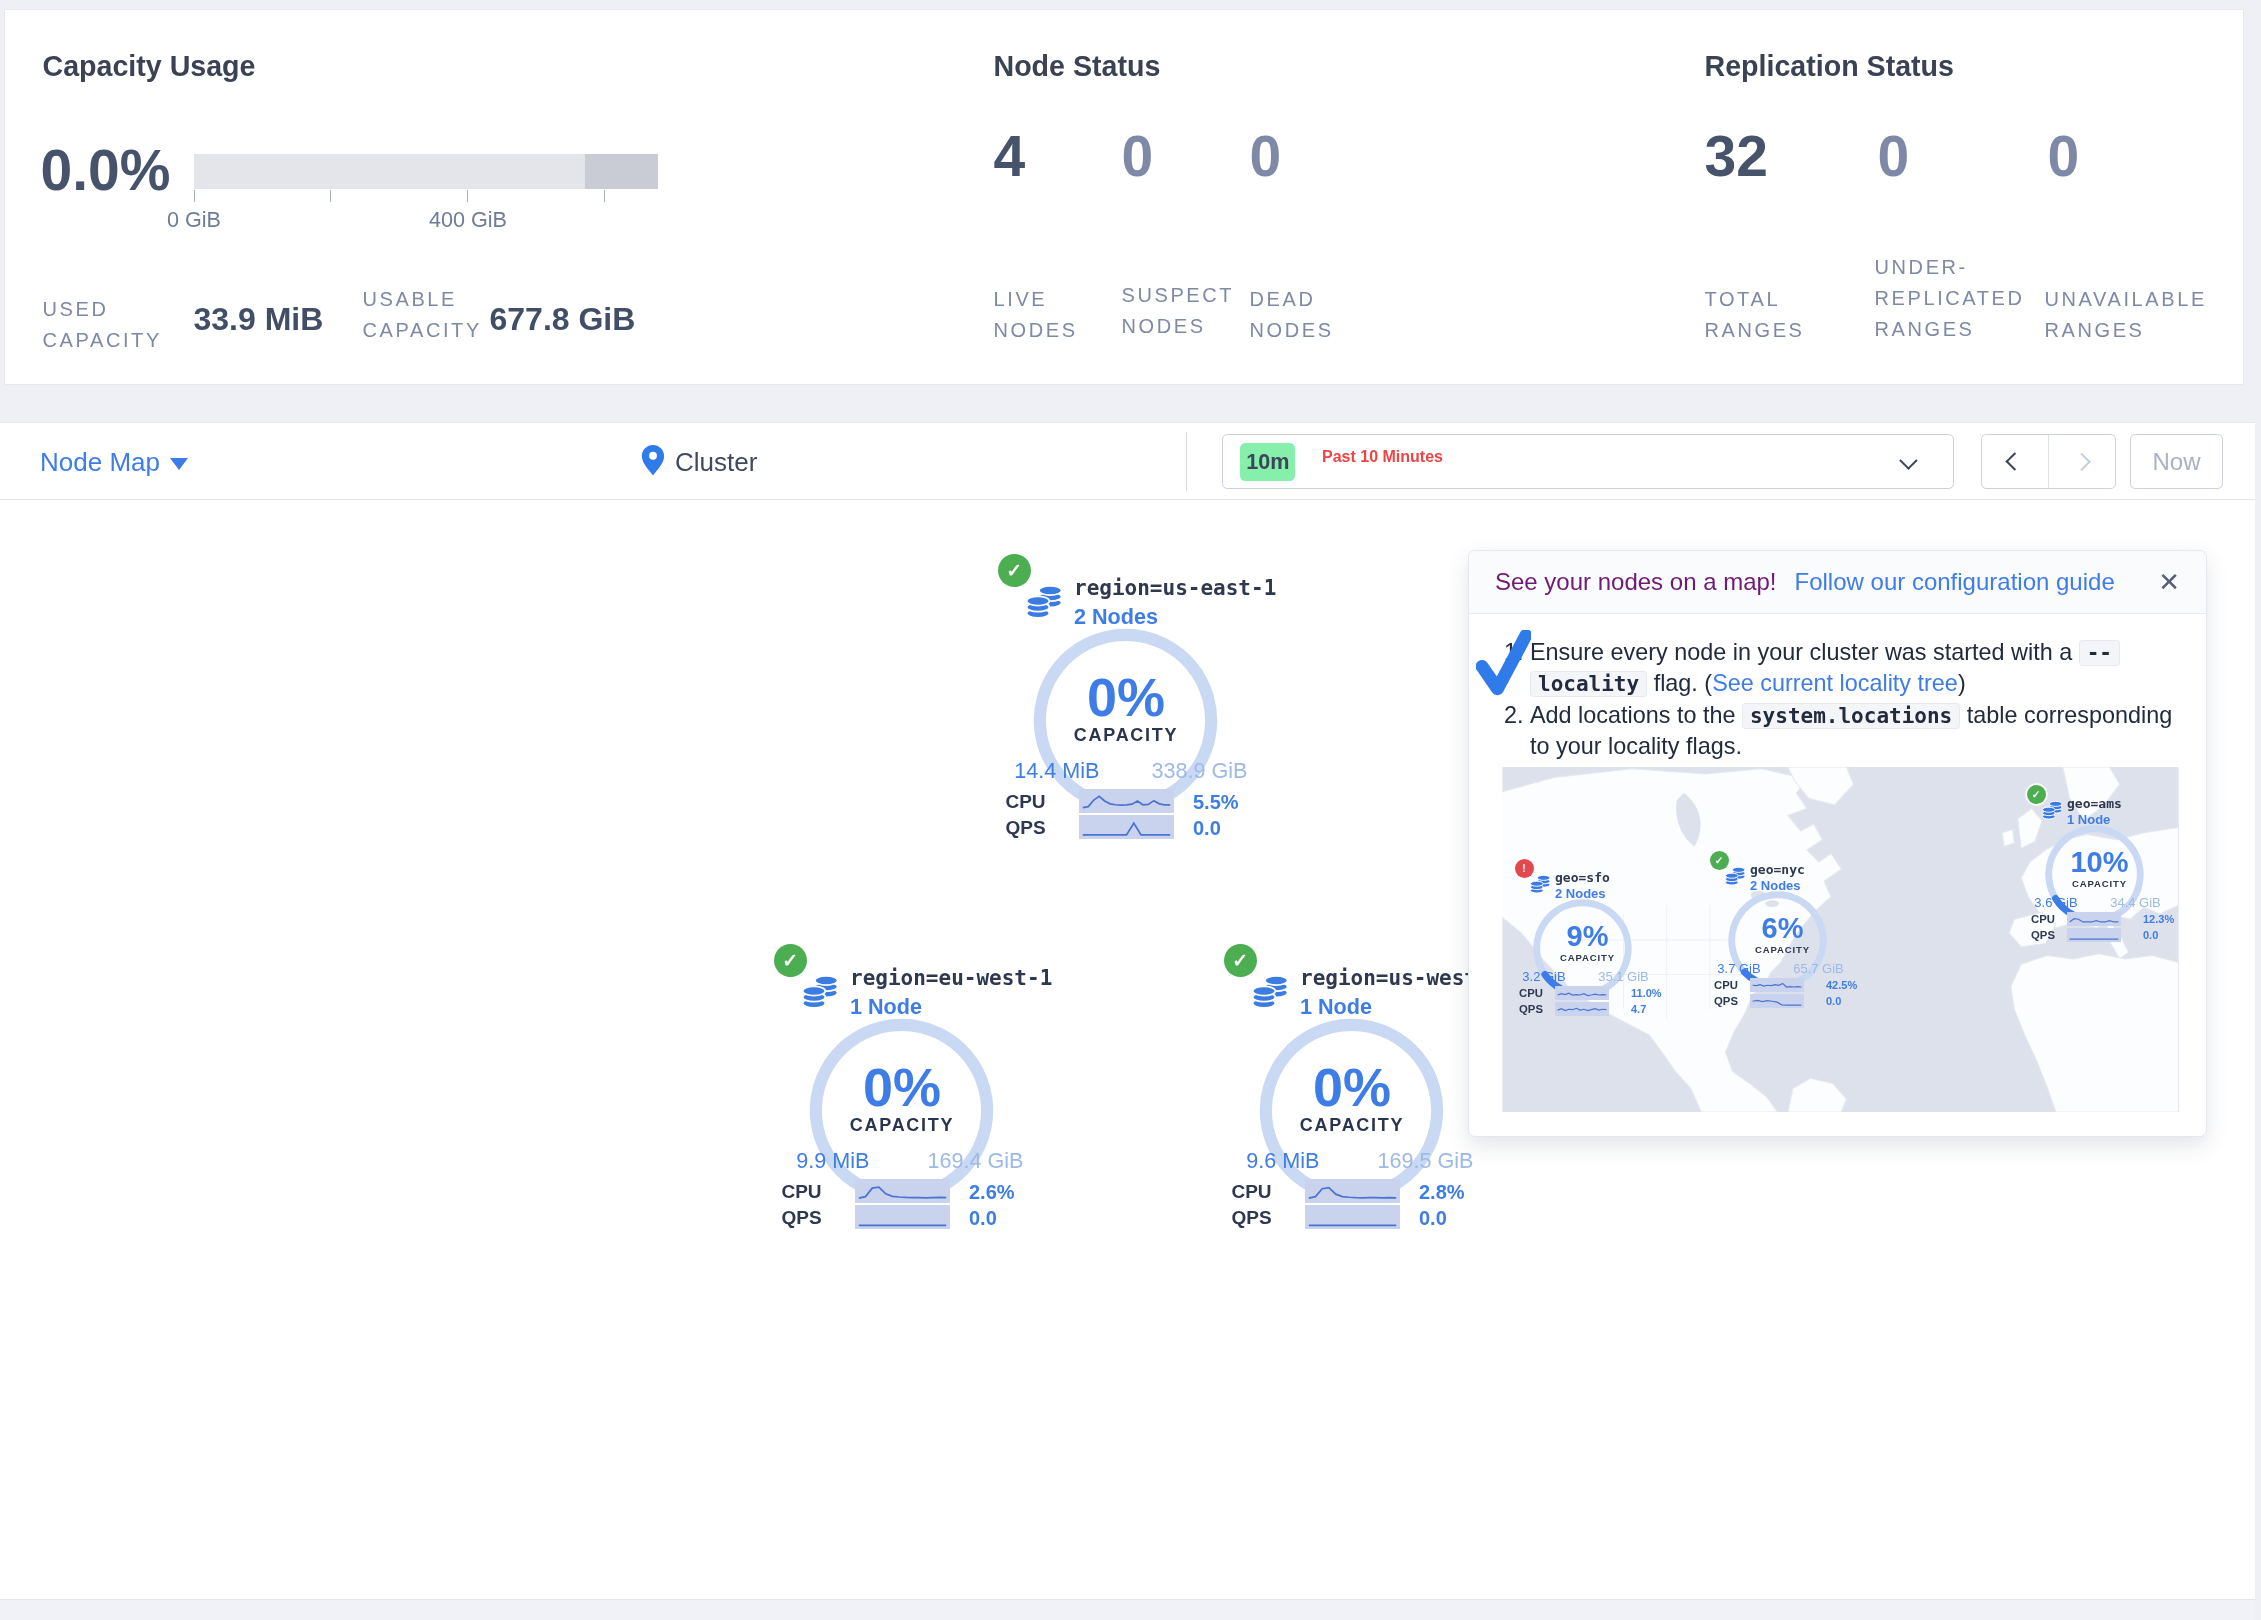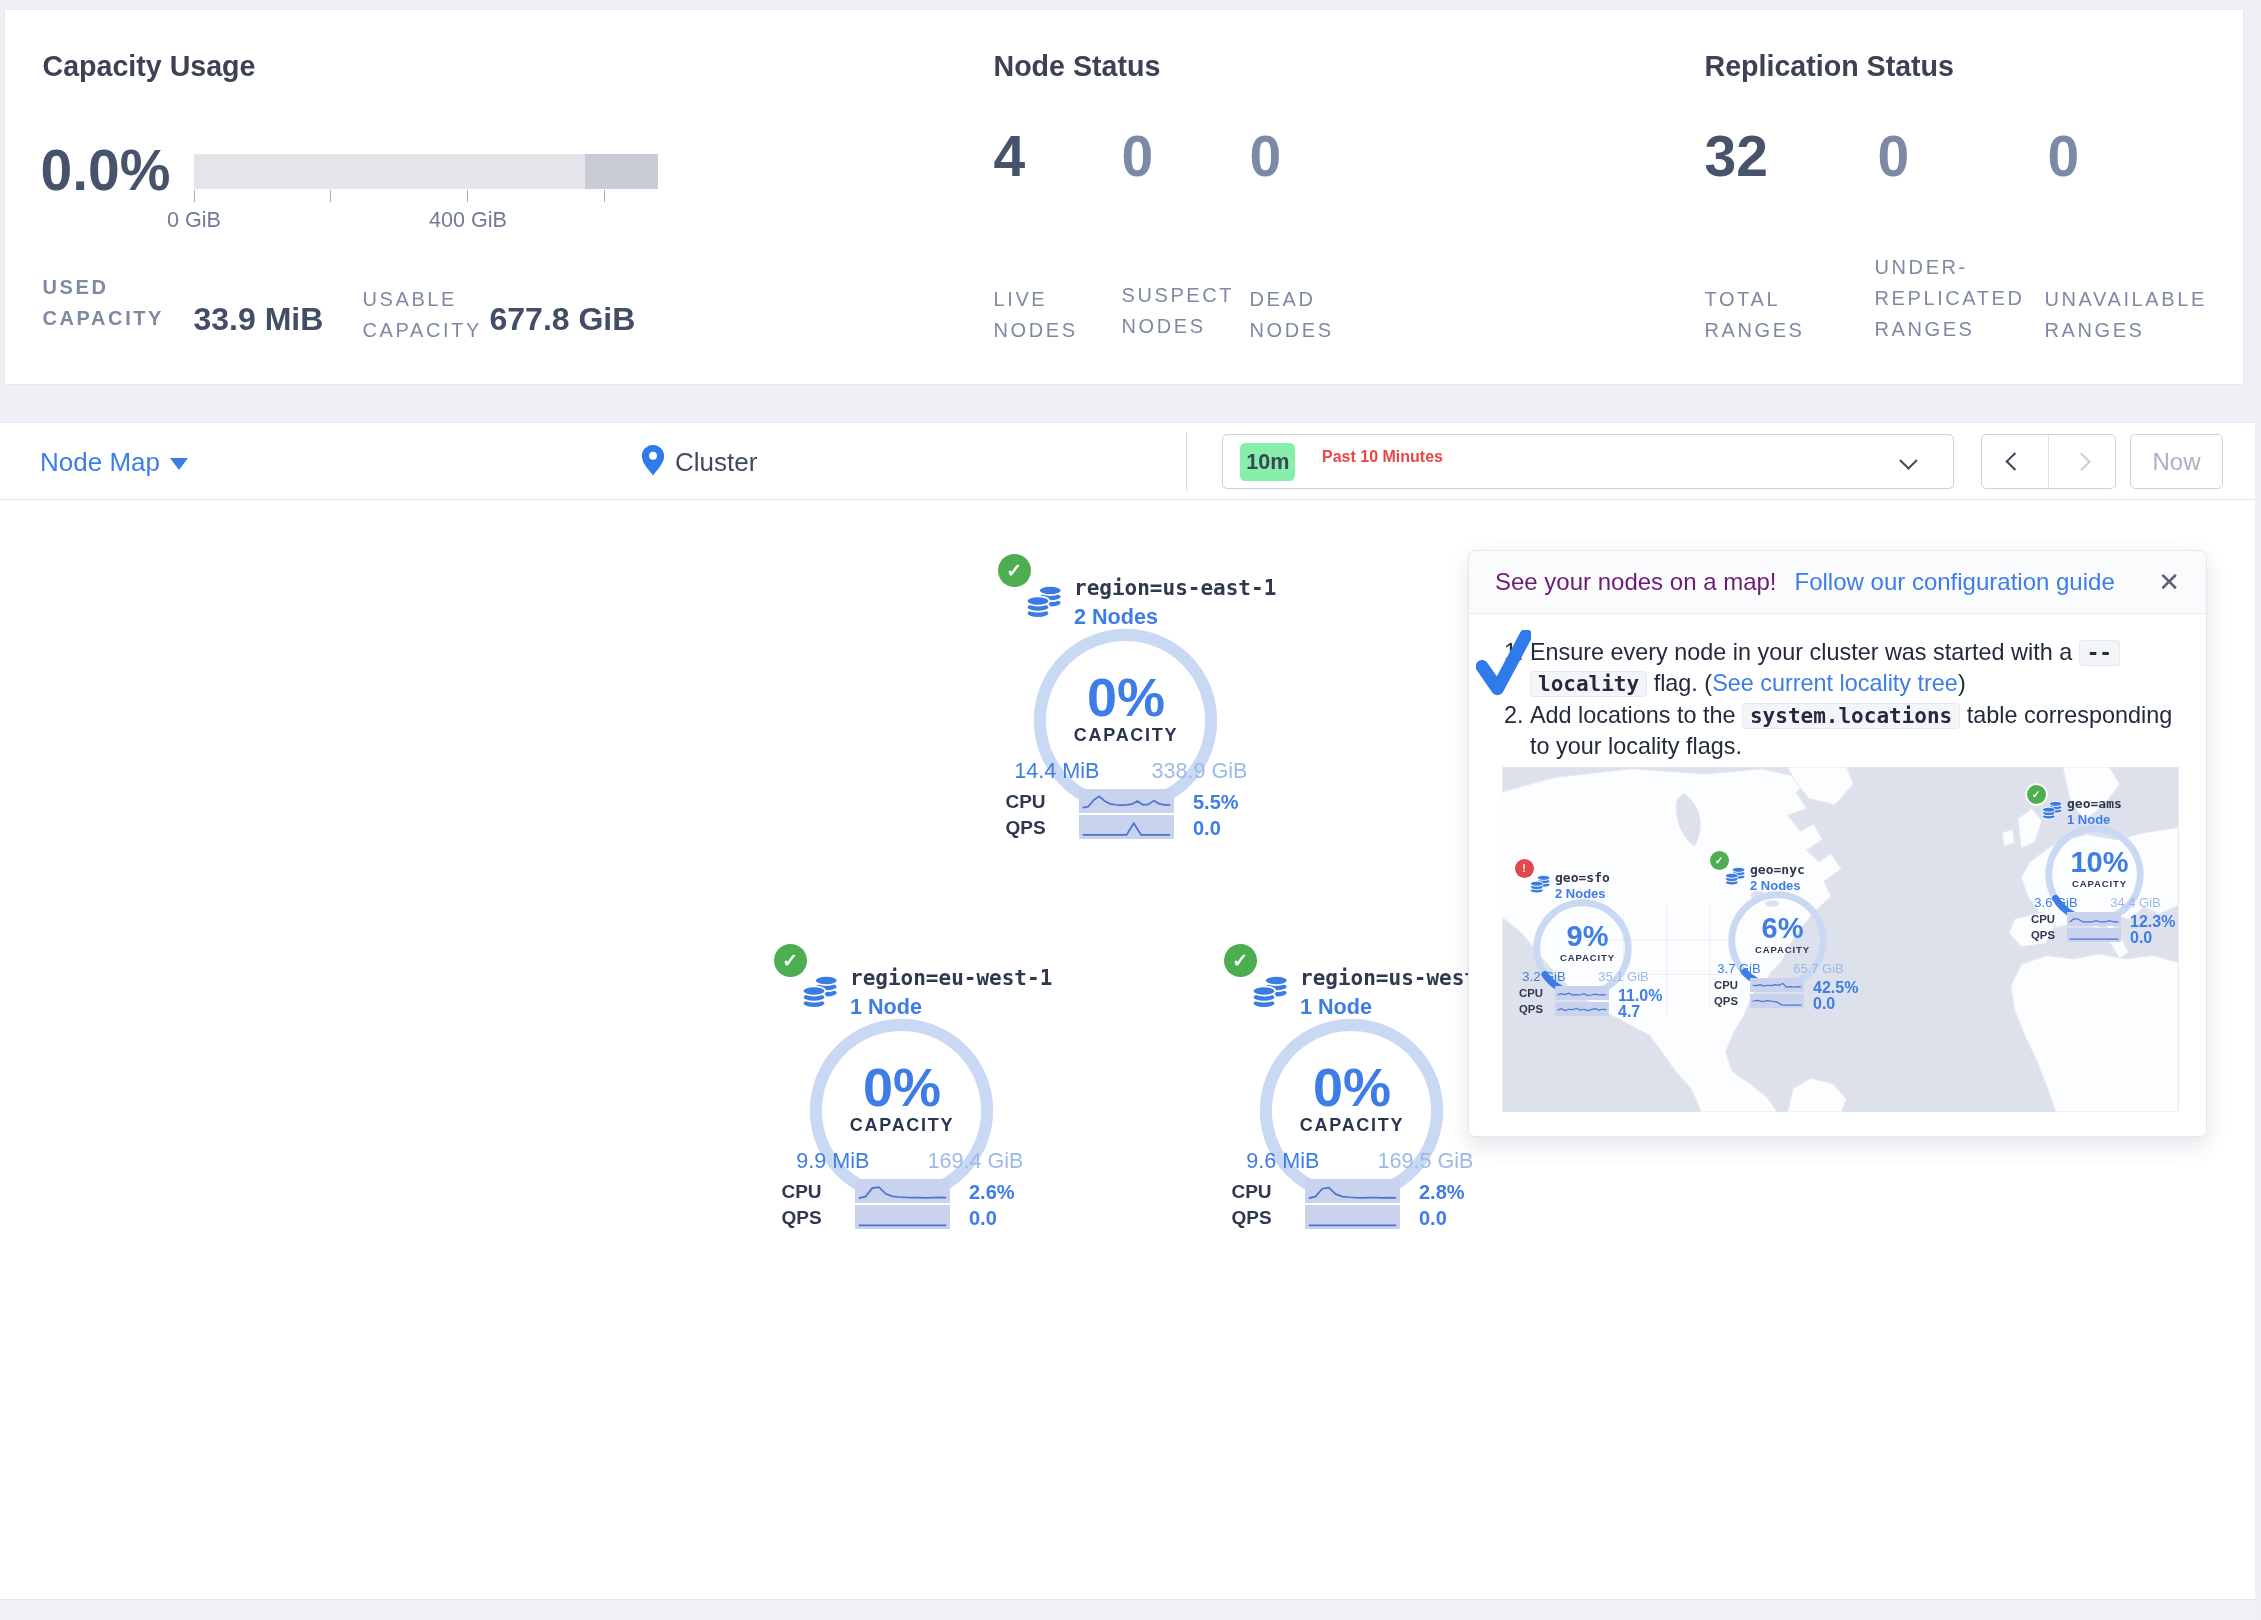--- a/index.html
+++ b/index.html
@@ -80,21 +80,21 @@
   .gauge.mini .g-nodes{left:43px;top:31px;font-size:13px;}
   .gauge.mini .g-arc{left:17.3px;top:40px;}
   .gauge.mini .g-pct{top:67px;font-size:29px;}
   .gauge.mini .g-capword{top:97px;font-size:9.5px;letter-spacing:0.9px;}
   .gauge.mini .g-used{left:-7px;top:114px;width:78px;font-size:13px;}
   .gauge.mini .g-total{left:71px;top:114px;width:81px;font-size:13px;}
   .gauge.mini .row-cpu{top:132px;}
   .gauge.mini .row-qps{top:148px;}
   .gauge.mini .m-label{left:3.5px;width:31px;font-size:11.3px;}
   .gauge.mini .sparkbox{left:43px;top:-0.9px;width:54px;height:14px;}
-  .gauge.mini .m-value{left:106px;font-size:16px;text-align:right;}
+  .gauge.mini .m-value{left:119px;font-size:11px;text-align:right;}
   .g-row{position:absolute;left:0;width:100%;}
   .g-row .abs{position:absolute;top:0;}
 
   
   .popup{position:absolute;left:1468px;top:550px;width:739px;height:587px;background:#fff;border:0.9px solid #e4e7ee;border-radius:7px;box-shadow:0 8.7px 21px rgba(60,70,100,.14);z-index:3;box-sizing:border-box;}
   .popup-header{position:relative;height:62px;background:#fafbfd;border-bottom:0.9px solid #e8eaf1;border-radius:7px 7px 0 0;display:flex;align-items:center;padding:0 26px;}
   .popup-title{font-size:24px;font-weight:normal;color:#701a75;}
   .popup-link{font-size:24px;color:#3e7ce8;margin-left:18px;cursor:pointer;}
   .popup-close{margin-left:auto;font-size:26px;color:#55607a;cursor:pointer;}
   .popup-body{padding:22.5px 12px 0 35px;}
@@ -120,21 +120,21 @@
     <div class="abs big-num" style="left:36px;top:132px;">0.0%</div>
     <div class="cap-bar">
         <div class="cap-bar-extra"></div>
       </div>
     <div class="tick" style="left:189px;"></div>
     <div class="tick" style="left:325px;"></div>
     <div class="tick" style="left:462px;"></div>
     <div class="tick" style="left:599px;"></div>
     <div class="tick-label" style="left:120px;">0 GiB</div>
     <div class="tick-label" style="left:394px;">400 GiB</div>
-    <div class="abs stat-label" style="left:38px;top:262px;font-weight:bold;">
+    <div class="abs stat-label" style="left:38px;top:284px;">
       <div>USED</div>
       <div>CAPACITY</div>
     </div>
     <div class="abs stat-value" style="left:189px;top:291px;">33.9 MiB</div>
     <div class="abs stat-label" style="left:358px;top:274px;">
       <div>USABLE</div>
       <div>CAPACITY</div>
     </div>
     <div class="abs stat-value" style="left:485px;top:291px;">677.8 GiB</div>
 

